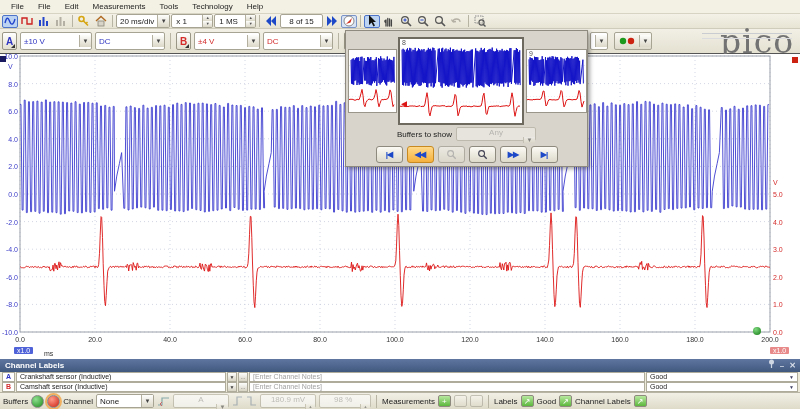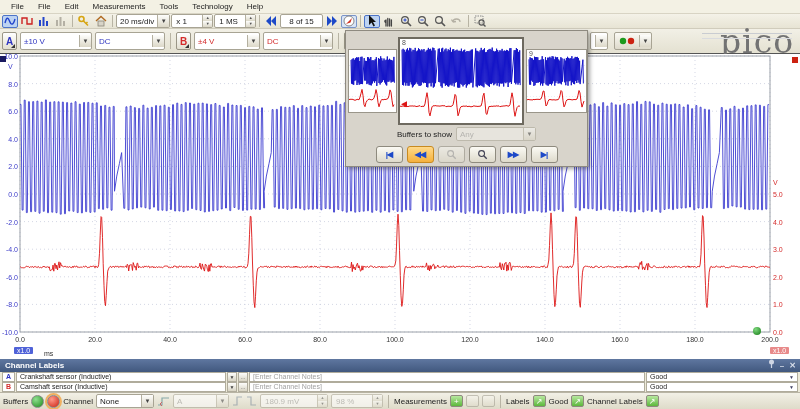--- a/index.html
+++ b/index.html
@@ -19,21 +19,21 @@
   .tbtn.pressed { background:#d8e4f6; border-color:#7a94c8; }
   .tsep { width:1px; height:12px; background:#b8b4a4; margin:0 2px; flex:0 0 auto; }
   .combo { display:flex; align-items:center; background:#fff; border:1px solid #a8a494; border-radius:2px; height:14px; flex:0 0 auto; }
   .combo .cval { padding:0 3px; white-space:nowrap; }
   .combo .carr { width:12px; height:12px; background:linear-gradient(#fdfdfb,#dcd8c8); border-left:1px solid #b4b0a0; display:flex; align-items:center; justify-content:center; color:#444; font-size:6px; }
   .spin { display:flex; align-items:center; background:#fff; border:1px solid #a8a494; border-radius:2px; height:14px; flex:0 0 auto; }
   .spin .sval { padding:0 4px; white-space:nowrap; min-width:30px; }
   .spin .sarrs { width:10px; display:flex; flex-direction:column; border-left:1px solid #b4b0a0; }
   .spin .sarrs div { height:6px; font-size:4px; line-height:6px; text-align:center; color:#555; background:linear-gradient(#fdfdfb,#dcd8c8); }
   .combo.big, .spin.big { height:18px; }
-  .disabled { opacity:.55; }
+  .disabled { opacity:.55;flex-direction:column; }
   .chanbtn { width:15px; height:18px; background:linear-gradient(#fff,#e2dfd0); border:1px solid #9a9686; border-radius:2px; font-weight:bold; font-size:10px; display:flex; align-items:center; justify-content:center; position:relative; flex:0 0 auto; }
   .chanbtn::after { content:""; position:absolute; right:1px; bottom:1px; border-left:4px solid transparent; border-bottom:4px solid #333; }
   .bufposition { background:#fff; border:1px solid #a8a494; height:14px; line-height:13px; padding:0 8px; border-radius:2px; }
 
   
   .logo { position:absolute; right:6px; top:13px; width:92px; height:40px; text-align:right; }
   .logo .brand { font-family:"DejaVu Serif", serif; font-size:33px; line-height:26px; color:#737373; letter-spacing:1px;margin-top:16px; }
   .logo .swoosh { position:absolute; left:0; right:2px; top:20px; height:6px; border-top:1px solid #c9ccd1; border-bottom:1px solid #d9dbdf; }
   .logo .sub { font-size:7px; color:#c03a2b; letter-spacing:.5px; }
 
@@ -446,21 +446,21 @@
     <span class="icon disabled">
         <svg width="11" height="10" viewBox="0 0 11 10">
           <path d="M1,9 H5 V1 H10" fill="none" stroke="#789" stroke-width="1.2"></path>
         </svg>
       </span>
     <span class="icon disabled">
         <svg width="11" height="10" viewBox="0 0 11 10">
           <path d="M1,1 H5 V9 H10" fill="none" stroke="#789" stroke-width="1.2"></path>
         </svg>
       </span>
-    <div class="spin disabled" style="width:68px">
+    <div class="spin disabled" style="width:56px">
         <span class="sval" style="color:#999">180.9 mV</span>
         <span class="sarrs" style="margin-left:auto">
           <div>▲</div>
           <div>▼</div>
         </span>
       </div>
     <div class="spin disabled" style="width:52px">
         <span class="sval" style="color:#999">98 %</span>
         <span class="sarrs" style="margin-left:auto">
           <div>▲</div>

